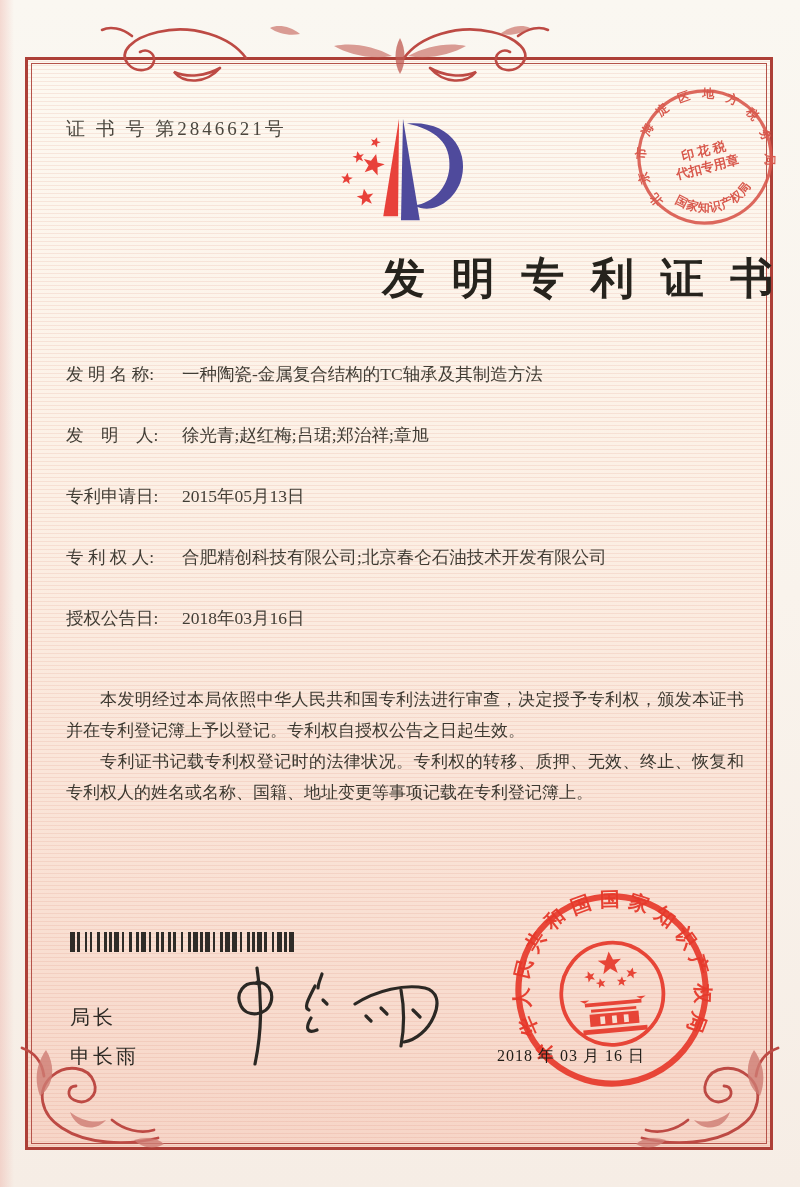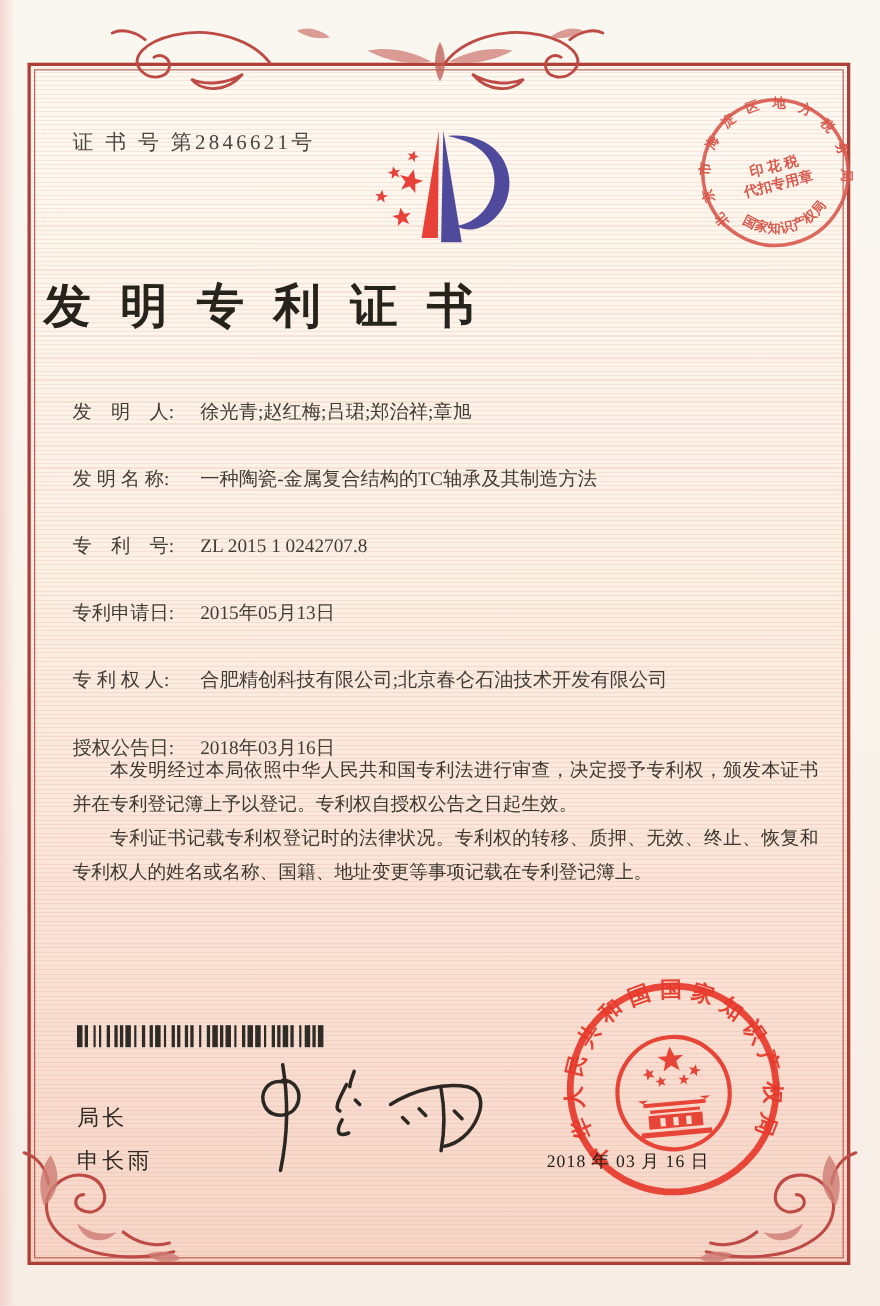--- a/index.html
+++ b/index.html
@@ -29,21 +29,21 @@
   }
   .frame-inner{
     position:absolute;left:3px;top:3px;right:3px;bottom:3px;
     border:1px solid #b5534a;
   }
   .abs{position:absolute;}
   .cert-number{
     left:66px;top:116px;font-size:19px;color:#4b473f;letter-spacing:3px;
   }
   .title{
-    left:13px;right:0;top:250px;text-align:left;
+    left:13px;right:0;top:250px;text-align:right;
     font-size:43px;font-weight:600;color:#26231d;
     letter-spacing:.62em;text-indent:.62em;
   }
   .fields{left:66px;top:362px;right:55px;}
   .field-row{height:61px;font-size:17.5px;color:#413d35;white-space:nowrap;}
   .field-label{display:inline-block;min-width:108px;}
   .field-value{margin-left:8px;}
   .paragraphs{left:66px;top:684px;right:56px;font-size:17px;line-height:31px;color:#3c3830;text-align:justify;}
   .paragraphs p{margin:0;text-indent:2em;}
   .barcode{left:70px;top:932px;width:224px;height:20px;}
@@ -154,27 +154,24 @@
     <text x="0" y="16" text-anchor="middle" font-size="14" fill="#d8584c" font-weight="bold">代扣专用章</text>
     <text font-size="13" fill="#d8584c" font-weight="bold">
       <textPath href="#taxBottom" textLength="94">国家知识产权局</textPath>
     </text>
   </svg>
 
   <div class="abs title">发明专利证书</div>
 
   <div class="abs fields">
     <div class="field-row">
+      <span class="field-label">发 明 名 称:</span><span class="field-value">一种陶瓷-金属复合结构的TC轴承及其制造方法</span>
+    </div>
+    <div class="field-row">
       <span class="field-label">发　明　人:</span><span class="field-value">徐光青;赵红梅;吕珺;郑治祥;章旭</span>
-    </div>
-    <div class="field-row">
-      <span class="field-label">发 明 名 称:</span><span class="field-value">一种陶瓷-金属复合结构的TC轴承及其制造方法</span>
-    </div>
-    <div class="field-row">
-      <span class="field-label">专　利　号:</span><span class="field-value">ZL 2015 1 0242707.8</span>
     </div>
     <div class="field-row">
       <span class="field-label">专利申请日:</span><span class="field-value">2015年05月13日</span>
     </div>
     <div class="field-row">
       <span class="field-label">专 利 权 人:</span><span class="field-value">合肥精创科技有限公司;北京春仑石油技术开发有限公司</span>
     </div>
     <div class="field-row">
       <span class="field-label">授权公告日:</span><span class="field-value">2018年03月16日</span>
     </div>

